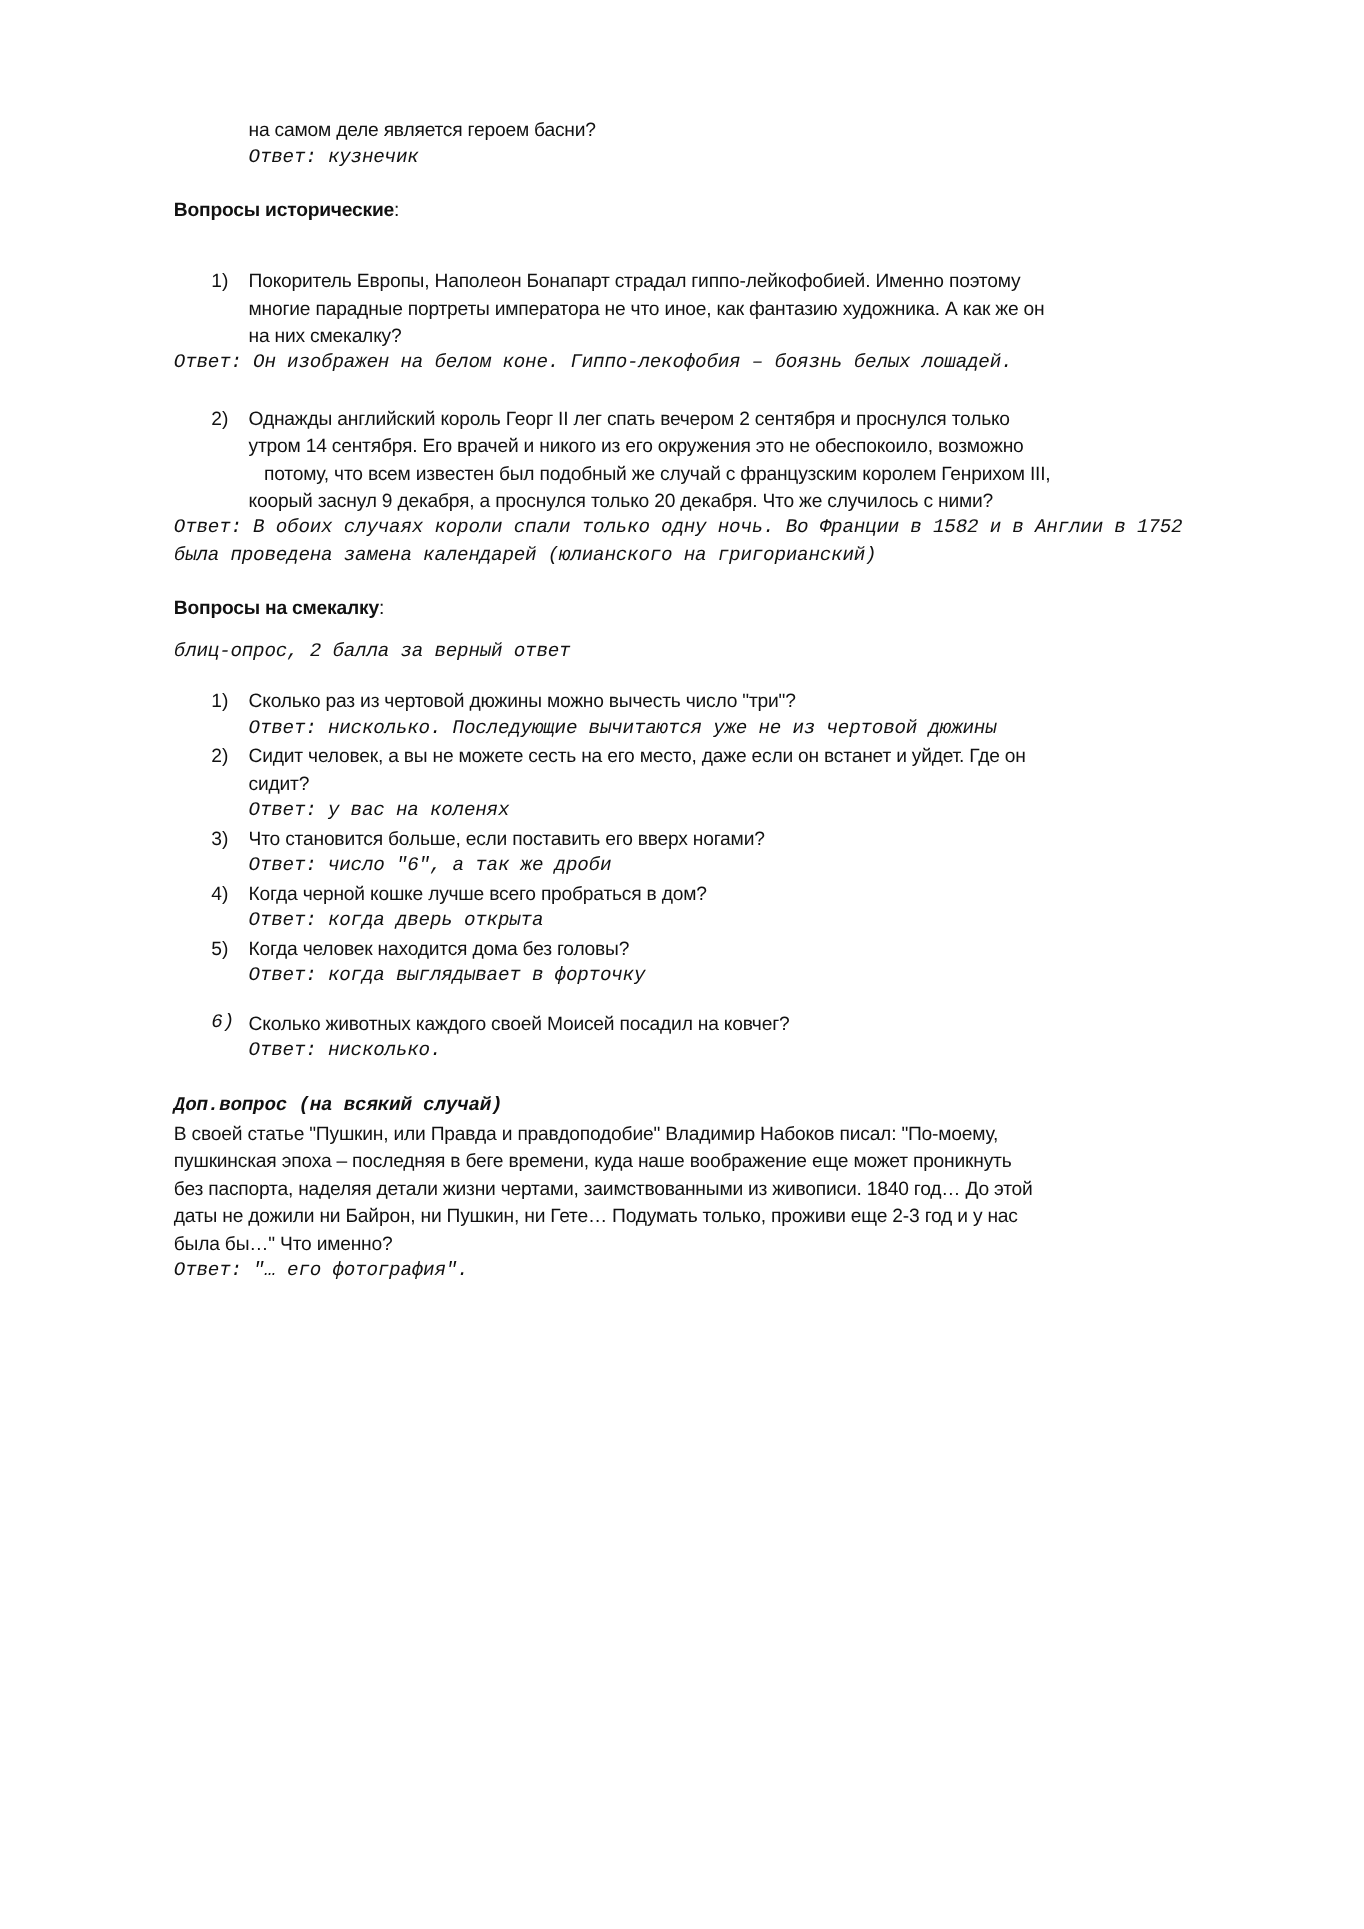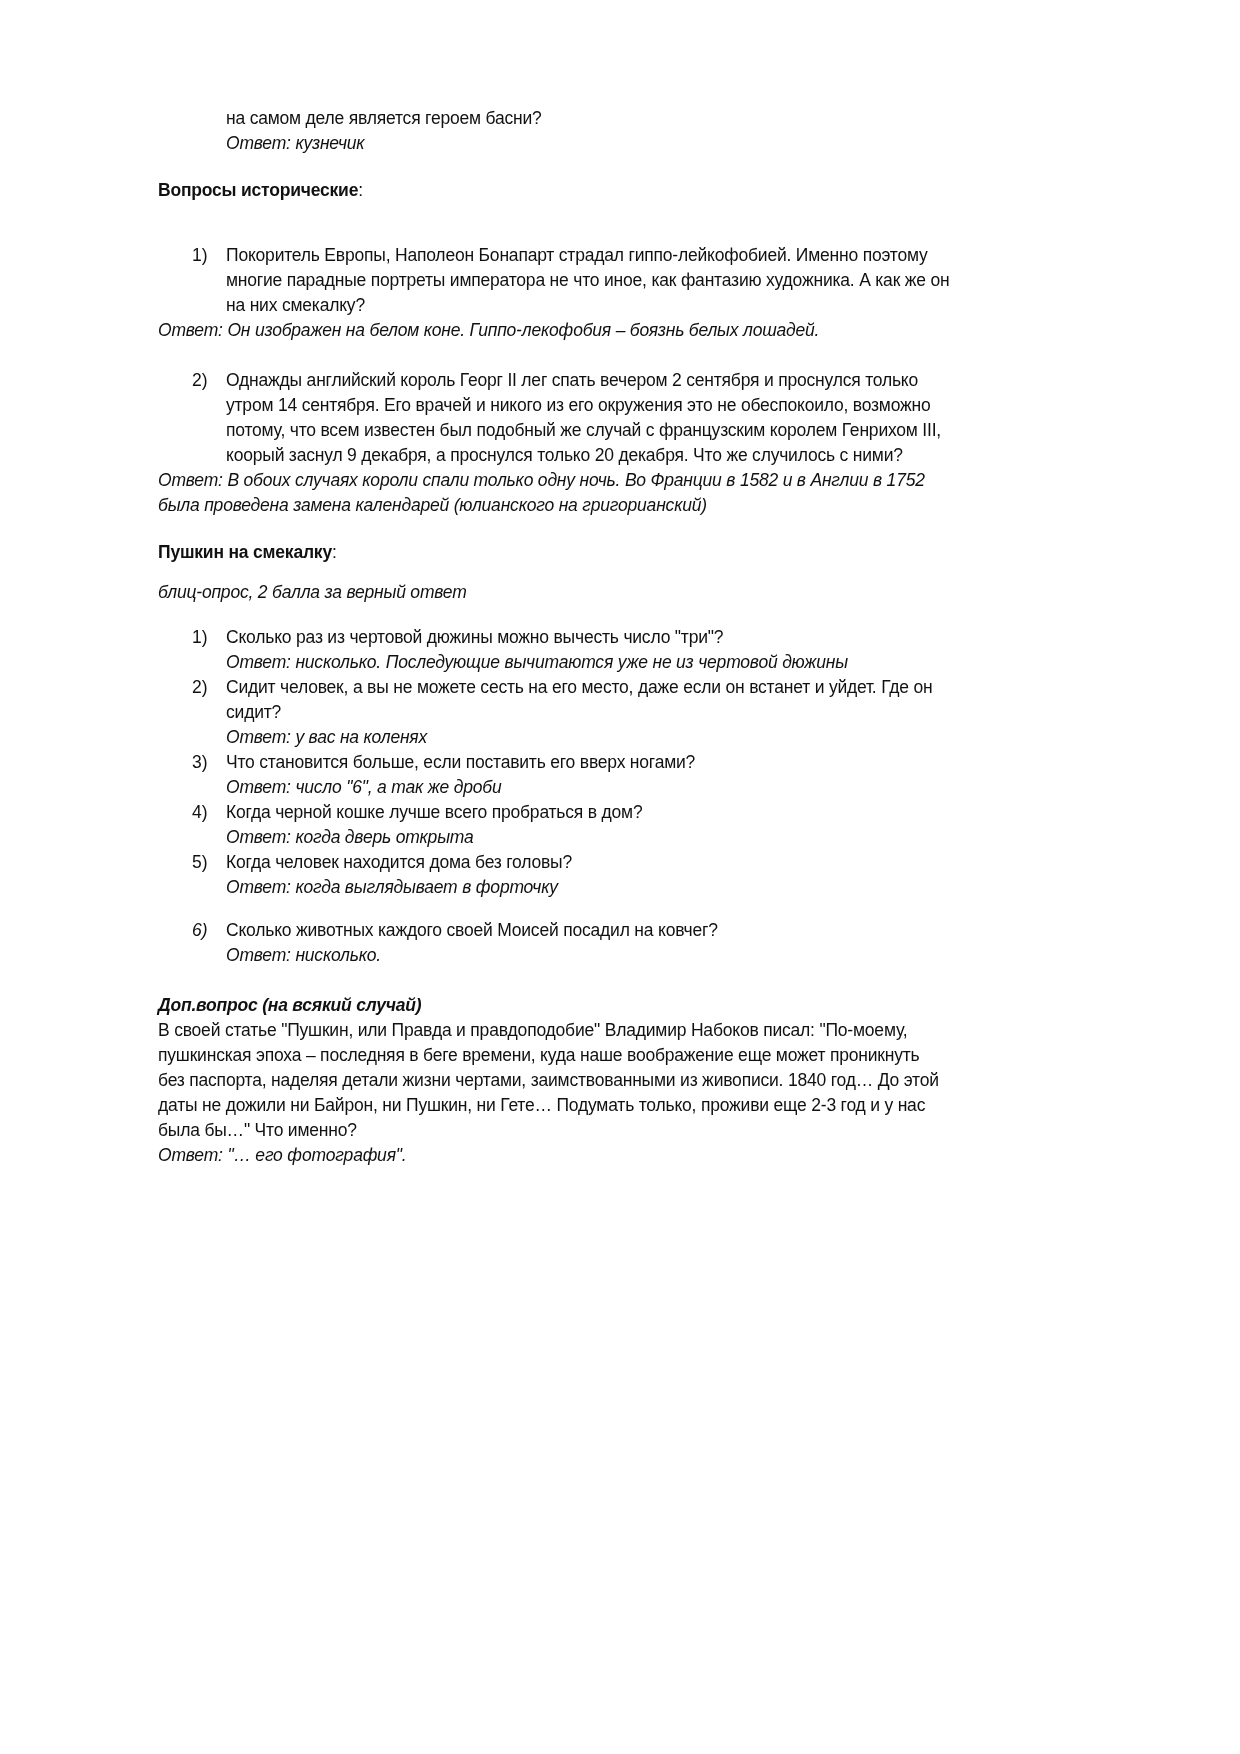--- a/index.html
+++ b/index.html
@@ -2,21 +2,21 @@
 <html><head>
 <meta charset="utf-8">
 <style>
   html, body { margin: 0; padding: 0; background: #ffffff; }
   body {
     width: 1240px; height: 1754px; position: relative; overflow: hidden;
     font-family: "Liberation Sans", sans-serif; color: #111; font-size: 17.5px;
   }
   .page { position: absolute; left: 0; top: 0; width: 1240px; height: 1754px; }
   .line { position: absolute; white-space: nowrap; line-height: 25px; letter-spacing: -0.2px; }
-  .it { font-style: italic; }
+  .it { font-style: italic; font-family: Liberation Mono, monospace; }
   .b { font-weight: bold; }
   .num { position: absolute; white-space: nowrap; line-height: 25px; }
 </style>
 </head>
 <body>
 
 <div class="page">
 
   <div class="line" style="left:226px;top:106px">на самом деле является героем басни?</div>
   <div class="line it" style="left:226px;top:131px">Ответ: кузнечик</div>
@@ -25,26 +25,26 @@
 
   <div class="num" style="left:192px;top:243px">1)</div>
   <div class="line" style="left:226px;top:268px">многие парадные портреты императора не что иное, как фантазию художника. А как же он</div>
   <div class="line" style="left:226px;top:243px">Покоритель Европы, Наполеон Бонапарт страдал гиппо-лейкофобией. Именно поэтому</div>
   <div class="line" style="left:226px;top:293px">на них смекалку?</div>
   <div class="line it" style="left:158px;top:318px">Ответ: Он изображен на белом коне. Гиппо-лекофобия – боязнь белых лошадей.</div>
 
   <div class="num" style="left:192px;top:368px">2)</div>
   <div class="line" style="left:226px;top:368px">Однажды английский король Георг II лег спать вечером 2 сентября и проснулся только</div>
   <div class="line" style="left:226px;top:393px">утром 14 сентября. Его врачей и никого из его окружения это не обеспокоило, возможно</div>
-  <div class="line" style="left:226px;top:418px">потому, что всем известен был подобный же случай с французским королем Генрихом III,</div>
+  <div class="line" style="left:240px;top:418px">потому, что всем известен был подобный же случай с французским королем Генрихом III,</div>
   <div class="line" style="left:226px;top:443px">коорый заснул 9 декабря, а проснулся только 20 декабря. Что же случилось с ними?</div>
   <div class="line it" style="left:158px;top:468px">Ответ: В обоих случаях короли спали только одну ночь. Во Франции в 1582 и в Англии в 1752</div>
   <div class="line it" style="left:158px;top:493px">была проведена замена календарей (юлианского на григорианский)</div>
 
-  <div class="line" style="left:158px;top:540px"><span class="b">Пушкин на смекалку</span><span>:</span></div>
+  <div class="line" style="left:158px;top:540px"><span class="b">Вопросы на смекалку</span><span>:</span></div>
   <div class="line it" style="left:158px;top:580px">блиц-опрос, 2 балла за верный ответ</div>
 
   <div class="num" style="left:192px;top:625px">1)</div>
   <div class="line" style="left:226px;top:625px">Сколько раз из чертовой дюжины можно вычесть число "три"?</div>
   <div class="line it" style="left:226px;top:650px">Ответ: нисколько. Последующие вычитаются уже не из чертовой дюжины</div>
 
   <div class="num" style="left:192px;top:675px">2)</div>
   <div class="line" style="left:226px;top:675px">Сидит человек, а вы не можете сесть на его место, даже если он встанет и уйдет. Где он</div>
   <div class="line" style="left:226px;top:700px">сидит?</div>
   <div class="line it" style="left:226px;top:725px">Ответ: у вас на коленях</div>

